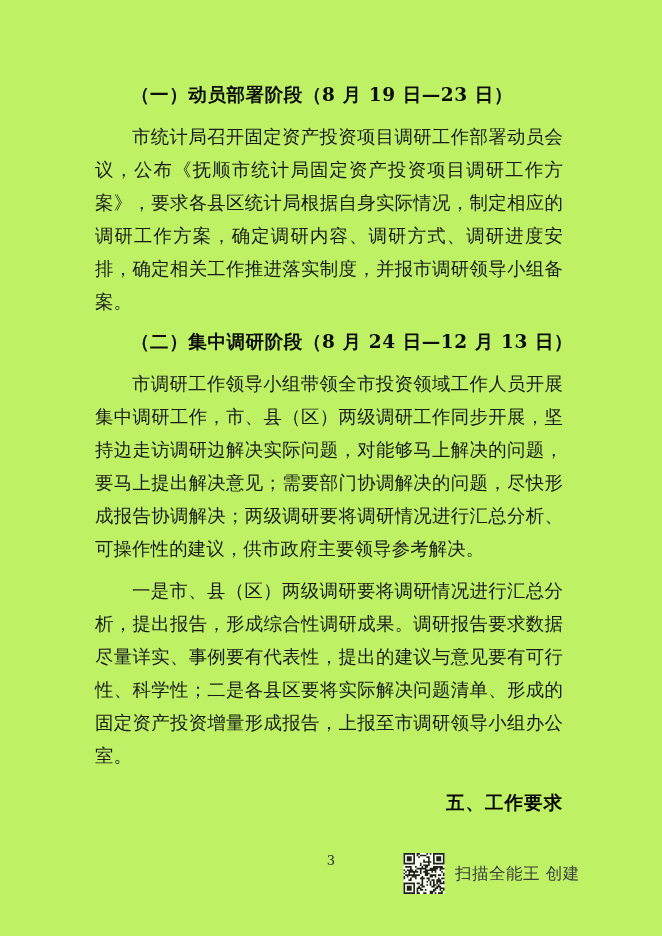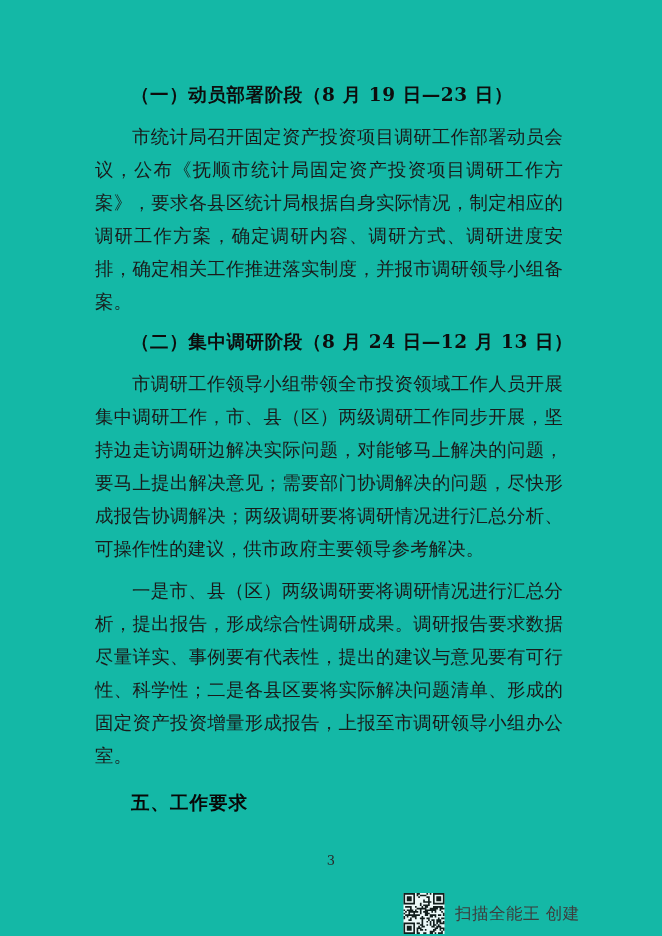--- a/index.html
+++ b/index.html
@@ -14,21 +14,21 @@
     position: relative;
     overflow: hidden;
     font-family: "DejaVu Serif", "Liberation Serif", serif;
     color: #141414;
     -webkit-font-smoothing: antialiased;
   }
 
   .page {
     position: absolute;
     inset: 0;
-    background: #14b8a6;
+    background: #bef264;
   }
 
   
   .content {
     position: absolute;
     left: 95px;
     top: 78px;
     width: 468px;
   }
 
@@ -58,41 +58,42 @@
 
   .section-heading {
     font-family: "DejaVu Sans", "Liberation Sans", sans-serif;
     font-weight: bold;
     font-size: 18.5px;
     line-height: 33px;
     letter-spacing: 1px;
     text-indent: 36px;
     margin: 14px 0 0 0;
     color: #080808;
+    text-align: right;
   }
 
   .gap-before { margin-top: 9px; }
 
   
   .page-number {
     position: absolute;
     left: 0;
     right: 0;
     top: 853px;
     text-align: center;
     font-family: "DejaVu Serif", "Liberation Serif", serif;
     font-size: 13px;
     color: #2a2a2a;
   }
 
   
   .watermark {
     position: absolute;
     left: 402px;
-    top: 893px;
+    top: 853px;
     display: flex;
     align-items: center;
     gap: 9px;
   }
   .qr {
     width: 44px;
     height: 41px;
     display: block;
     image-rendering: pixelated;
     opacity: 0.92;

